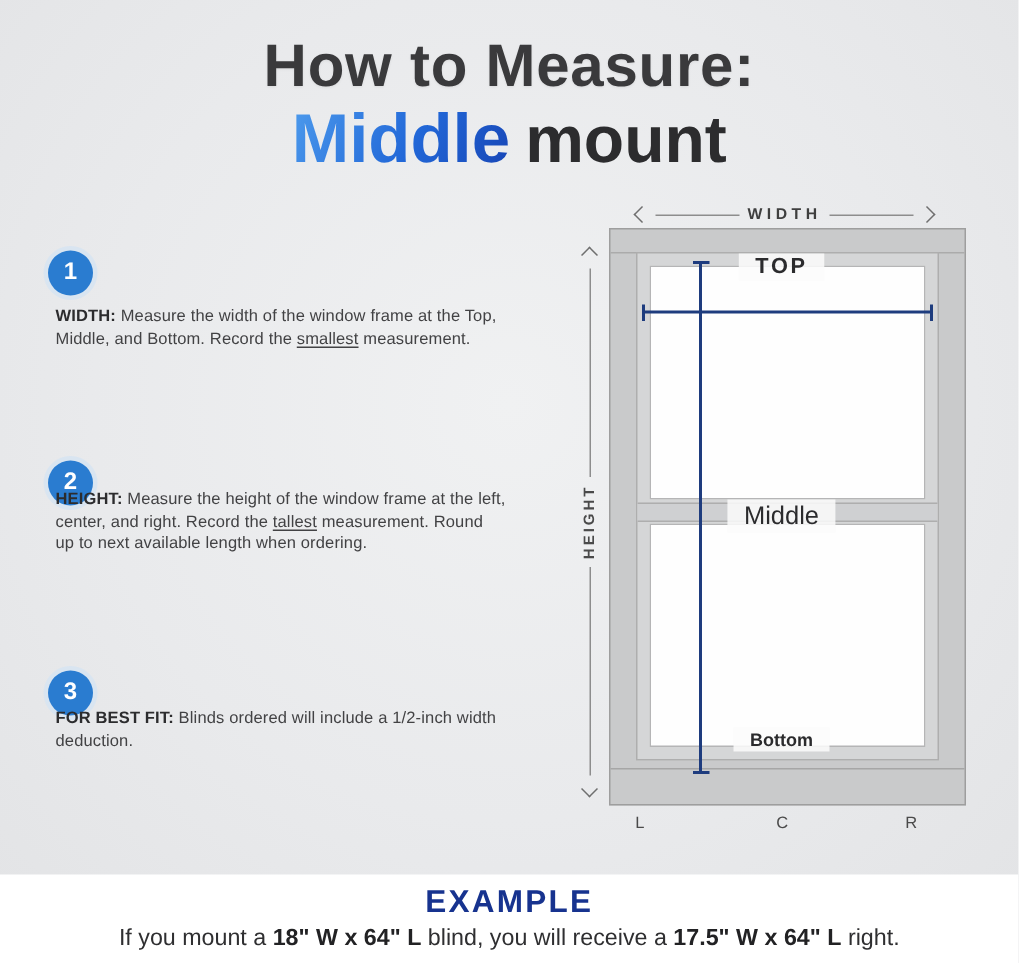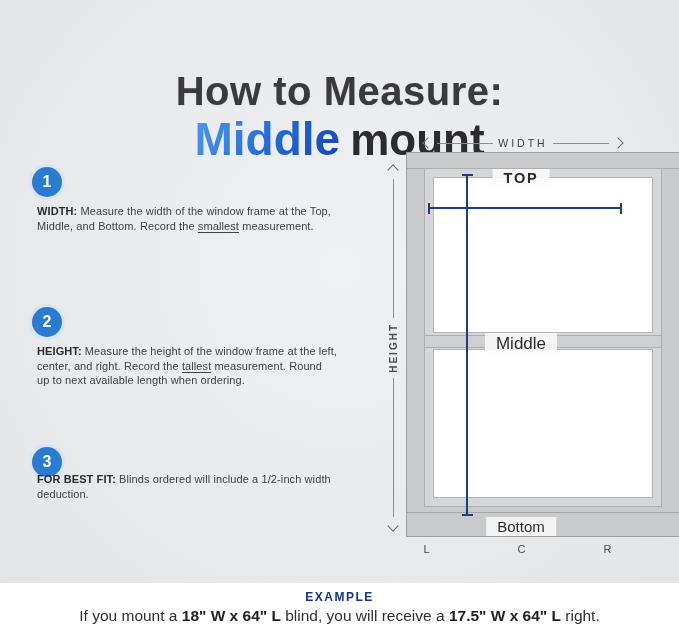--- a/index.html
+++ b/index.html
@@ -2,67 +2,67 @@
 <html><head>
 <meta charset="utf-8">
 <style>
   * { margin:0; padding:0; box-sizing:border-box; }
   html,body { width:679px; height:642px; }
   body { font-family:"Liberation Sans","DejaVu Sans",sans-serif; }
   .canvas { position:relative; width:679px; height:642px; overflow:hidden;
             background: radial-gradient(circle at 50% 42%, #f0f1f2 0%, #e9eaec 55%, #e2e3e5 100%); }
 
   
-  .title-wrap { position:absolute; top:22px; left:0; width:679px; text-align:center;margin-top:47px; }
+  .title-wrap { position:absolute; top:22px; left:0; width:679px; text-align:center; }
   .title-line1 { font-size:40px; font-weight:700; color:#3a3a3c; letter-spacing:0.5px;
                  text-shadow:0 1px 2px rgba(0,0,0,0.07); }
   .title-line2 { margin-top:-2px; }
   .title-accent { font-size:46px; font-weight:800;
                   background:linear-gradient(120deg,#4e9ced 0%,#2268d8 55%,#1745b5 100%);
                   -webkit-background-clip:text; background-clip:text;
                   -webkit-text-fill-color:transparent; color:#1f5bc8; }
   .title-suffix { font-size:44px; font-weight:600; color:#2c2c2e; margin-left:10px; }
 
   
   .step-badge { position:absolute; width:30px; height:30px; border-radius:50%;
                 background:#2a7cd0; color:#fff; font-size:16px; font-weight:700;
                 display:flex; align-items:center; justify-content:center;
                 box-shadow:0 0 0 3px rgba(215,228,242,0.9); }
   .badge-1 { left:32px; top:167px; }
   .badge-2 { left:32px; top:307px; }
   .badge-3 { left:32px; top:447px; }
   .step-text { position:absolute; left:37px; width:300px; font-size:11px;
                line-height:1.32; color:#424244; letter-spacing:0.1px; }
   .text-1 { top:204px; }
-  .text-2 { top:344px; }
+  .text-2 { top:326px; }
   .text-3 { top:472px; }
   .step-label { font-weight:700; color:#2c2c2e; }
   .u { text-decoration:underline; text-underline-offset:2px; }
 
   
   .width-arrow { position:absolute; left:424px; top:136px; width:198px; height:14px;
                  display:flex; align-items:center; gap:5px; }
   .harrow-line { flex:1; height:1px; background:#8d8d8d; }
   .chev { display:inline-block; width:8px; height:8px;
           border-right:1.4px solid #6f6f6f; border-bottom:1.4px solid #6f6f6f; flex:none; }
   .chev-left  { transform:rotate(135deg); }
   .chev-right { transform:rotate(-45deg); }
   .chev-up    { transform:rotate(-135deg); }
   .chev-down  { transform:rotate(45deg); }
-  .width-arrow .arrow-text { font-size:10.5px; letter-spacing:3px; color:#3f3f3f; font-weight:400; }
+  .width-arrow .arrow-text { font-size:10.5px; letter-spacing:3px; color:#3f3f3f; font-weight:700; }
 
   
   .height-arrow { position:absolute; left:385px; top:166px; width:16px; height:364px;
                   display:flex; flex-direction:column; align-items:center; gap:5px; }
   .varrow-line { flex:1; width:1px; background:#8d8d8d; }
   .height-arrow .arrow-text { font-size:10px; letter-spacing:2px; color:#4a4a4a; font-weight:600;
                   writing-mode:vertical-rl; transform:rotate(180deg); }
 
   
-  .window { position:absolute; left:406px; top:152px; width:274px; height:385px;
+  .window { position:absolute; left:406px; top:152px; width:238px; height:385px;
             background:#c9cacb; border:1px solid #9e9e9e; }
   .head-line { position:absolute; left:0; right:0; top:15px; border-top:1px solid #ababab; }
   .sill-line { position:absolute; left:0; right:0; bottom:23px; border-top:1px solid #a6a6a6; }
   .sash { position:absolute; left:17px; right:17px; top:15px; bottom:29px;
           background:#d5d6d7; border:1px solid #aeaeae; }
   .pane { position:absolute; left:8px; right:8px; background:#fefefe; border:1px solid #b5b5b6; }
   .pane-top { top:8px; height:156px; }
   .pane-bottom { top:180px; bottom:8px; }
   .mid-rail { position:absolute; left:0; right:0; top:166px; height:13px;
               background:#cfd0d2; border-top:1px solid #aeaeae; border-bottom:1px solid #aeaeae; }
@@ -78,31 +78,31 @@
   .mline-v::before, .mline-v::after { content:""; position:absolute; width:11px; height:2px;
              left:-4.5px; background:#1e3c7e; }
   .mline-v::before { top:0; } .mline-v::after { bottom:0; }
 
   
   .chip { position:absolute; left:114px; transform:translateX(-50%); z-index:4;
           background:rgba(252,252,252,0.85); padding:1px 11px; white-space:nowrap;
           color:#2b2b2d; }
   .chip-top    { top:16px;  font-size:14.5px; letter-spacing:1.8px; font-weight:600; }
   .chip-middle { top:180px; font-size:17px; font-weight:500; }
-  .chip-bottom { top:364px; font-size:15px; font-weight:400; }
+  .chip-bottom { top:332px; font-size:12px; font-weight:700; }
 
   
   .axis-label { position:absolute; top:543px; transform:translateX(-50%);
                 font-size:11px; color:#4a4a4a; letter-spacing:1px; }
   .axis-l { left:427px; } .axis-c { left:522px; } .axis-r { left:608px; }
 
   
   .example { position:absolute; left:0; top:583px; width:679px; height:59px;
              background:#ffffff; text-align:center; }
-  .example-heading { margin-top:7px; font-size:12px; font-weight:700;
+  .example-heading { margin-top:7px; font-size:21px; font-weight:700;
                      color:#17338f; letter-spacing:1.5px; }
   .example-text { margin-top:3px; font-size:15.5px; color:#2f2f31; }
   .example-text b { font-weight:700; color:#222224; }
 </style>
 </head>
 <body>
 
 <div class="canvas">
 
   <div class="title-wrap">

